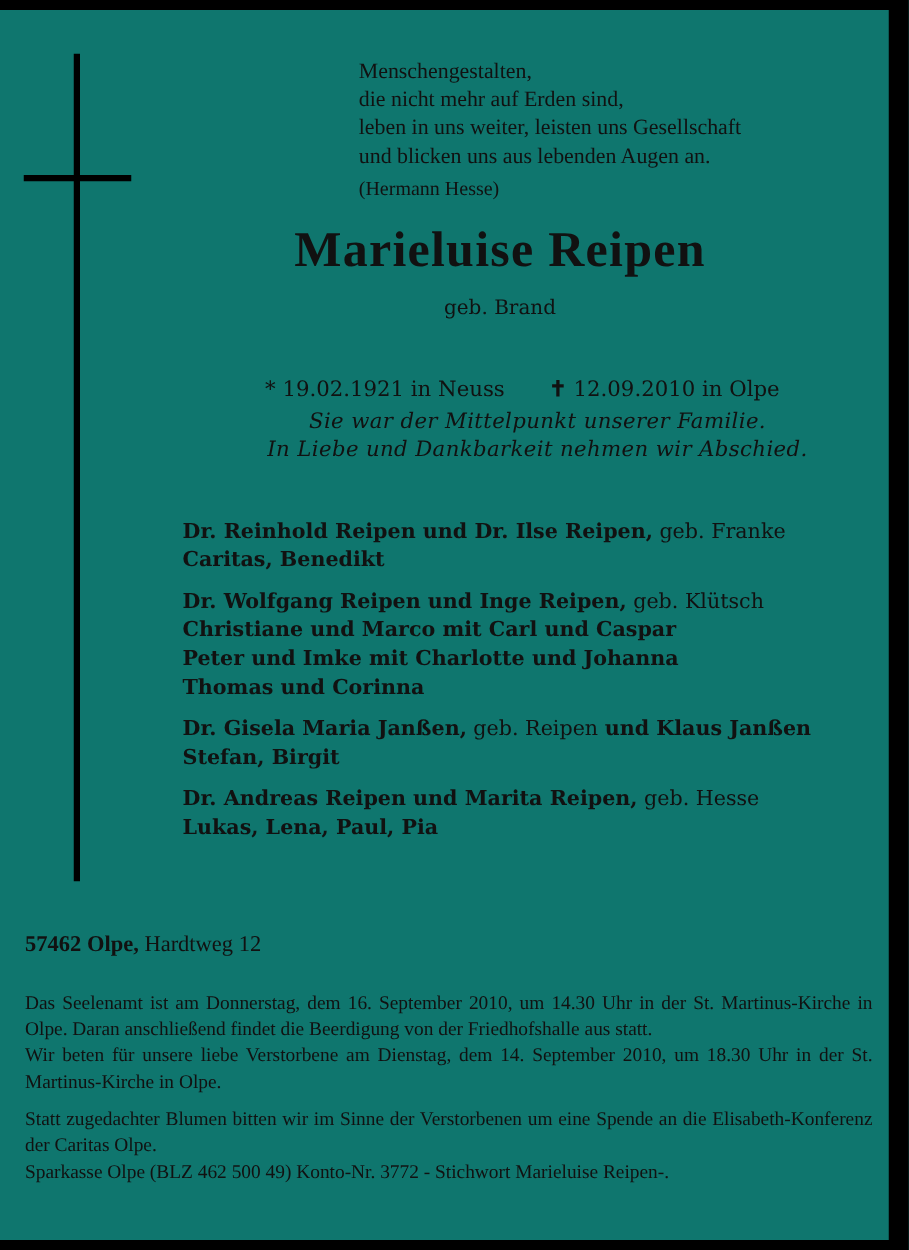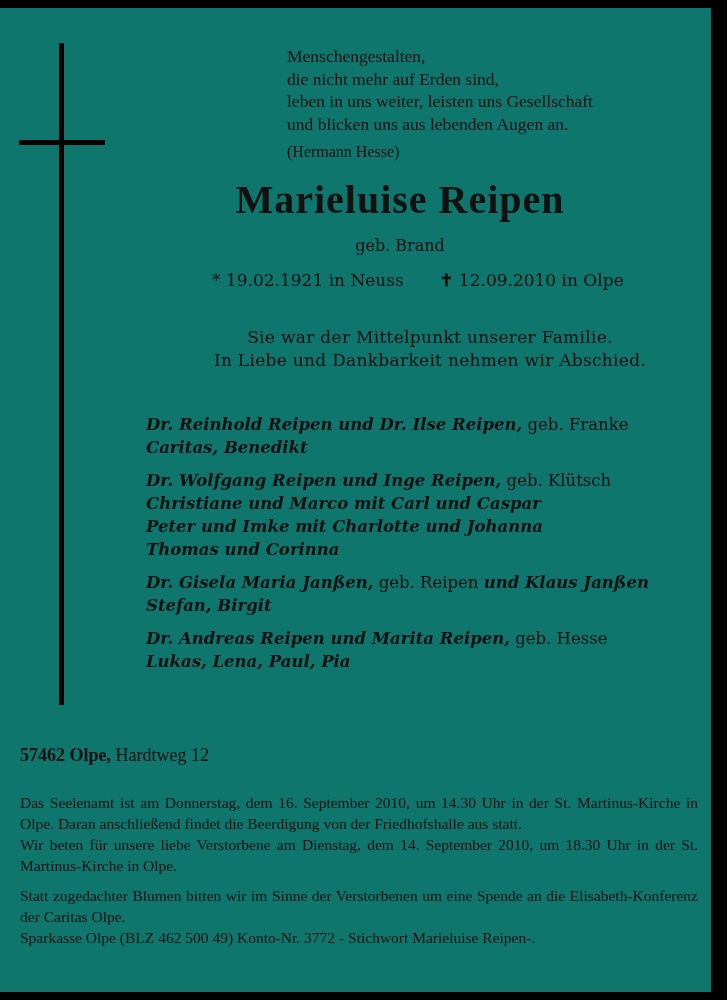--- a/index.html
+++ b/index.html
@@ -13,30 +13,30 @@
   .cross-h { position: absolute; left: 19px; top: 132px; width: 86px; height: 5px; background: #000; }
 
   .poem { position: absolute; left: 287px; top: 37px; width: 405px; font-family: "Liberation Serif", serif; font-size: 17.5px; line-height: 22.5px; }
   .poem .line { display: block; white-space: nowrap; }
   .poem .author { display: block; text-align: left; margin-top: 6px; font-size: 16px; padding-right: 3px; }
 
   .name { position: absolute; left: 150px; top: 168px; width: 500px; text-align: center; font-family: "Liberation Serif", serif; font-weight: bold; font-size: 40px; letter-spacing: 1px; }
   .born-name { position: absolute; left: 150px; top: 228px; width: 500px; text-align: center; font-size: 16px; }
   .dates { position: absolute; left: 212px; top: 262px; width: 440px; font-size: 17px; white-space: nowrap; }
   .dates .birth { display: inline-block; }
-  .dates .death { display: inline-block; margin-left: 30px; }
+  .dates .death { display: inline-block; margin-left: 30px; margin-top: 31px; }
   .dates .dagger { font-weight: bold; }
 
   .motto { position: absolute; left: 150px; top: 318px; width: 560px; text-align: center; font-size: 17px; line-height: 23px; letter-spacing: 0.3px; }
-  .motto span { display: block; }
+  .motto span { display: block; font-style: italic; }
 
   .family { position: absolute; left: 146px; top: 405px; width: 565px; font-size: 16.5px; line-height: 23px; }
   .group { margin-bottom: 10px; }
   .group .row { display: block; white-space: nowrap; }
-  .b { font-weight: bold; font-style: italic; }
+  .b { font-weight: bold; }
 
   .address { position: absolute; left: 20px; top: 737px; font-size: 18px; font-family: "Liberation Serif", serif; white-space: nowrap; }
   .address .city { font-weight: bold; }
 
   .notice { position: absolute; left: 20px; top: 784px; width: 678px; font-family: Liberation Serif, serif; font-size: 15.5px; line-height: 21px; text-align: justify; }
   .notice p { margin: 0; }
   .notice .gap { margin-top: 9px; }
 </style>
 </head>
 <body>

